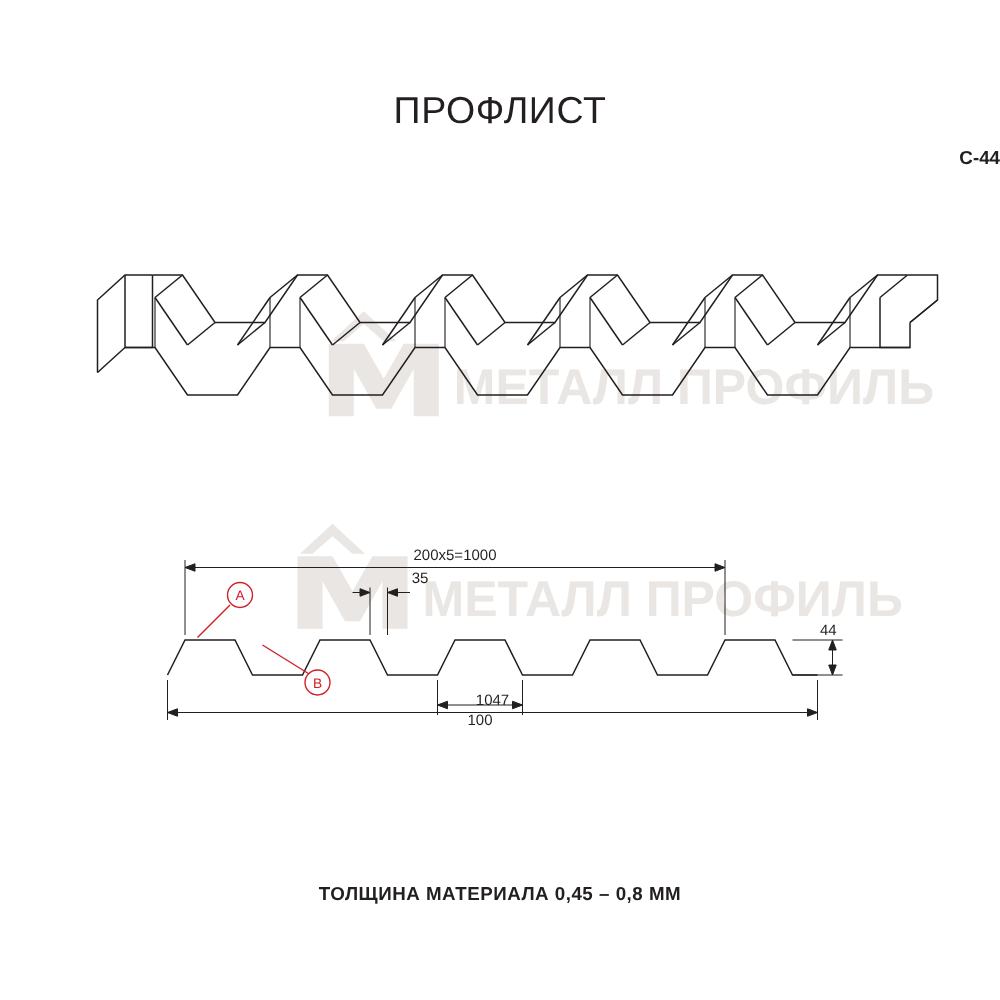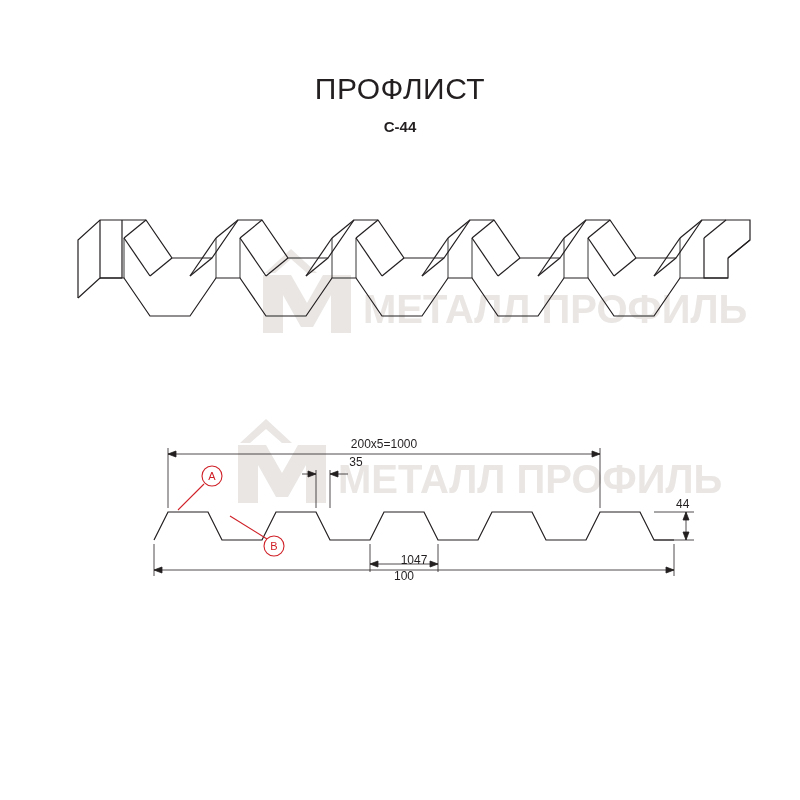--- a/index.html
+++ b/index.html
@@ -27,21 +27,21 @@
     text-align: center;
     font-size: 30px;
     font-weight: normal;
     letter-spacing: 0.5px;
   }
   .subtitle {
     position: absolute;
     top: 118px;
     left: 0;
     width: 800px;
-    text-align: center;
+    text-align: right;
     font-size: 15px;
     font-weight: bold;
   }
   .footer {
     position: absolute;
     top: 707px;
     left: 0;
     width: 800px;
     text-align: center;
     font-size: 15px;
@@ -51,21 +51,21 @@
   .iso-wrap {
     position: absolute;
     top: 180px;
     left: 60px;
     width: 690px;
     height: 180px;
   }
   .sec-wrap {
     position: absolute;
     top: 430px;
-    left: 134px;
+    left: 114px;
     width: 560px;
     height: 170px;
   }
   .wm {
     position: absolute;
     pointer-events: none;
   }
   .wm1 { top: 245px; left: 255px; }
   .wm2 { top: 415px; left: 230px; }
   svg { display: block; overflow: visible; }
@@ -233,14 +233,15 @@
       </g>
 
       <g>
         <circle class="red" cx="140" cy="116" r="10"></circle>
         <text class="red-t" x="140" y="120" text-anchor="middle">B</text>
         <path class="red" d="M133 109 L96 86"></path>
       </g>
     </svg>
   </div>
 
+  <div class="footer">ТОЛЩИНА МАТЕРИАЛА 0,45 – 0,8 ММ</div>
 
 </div>
 
 </body></html>

